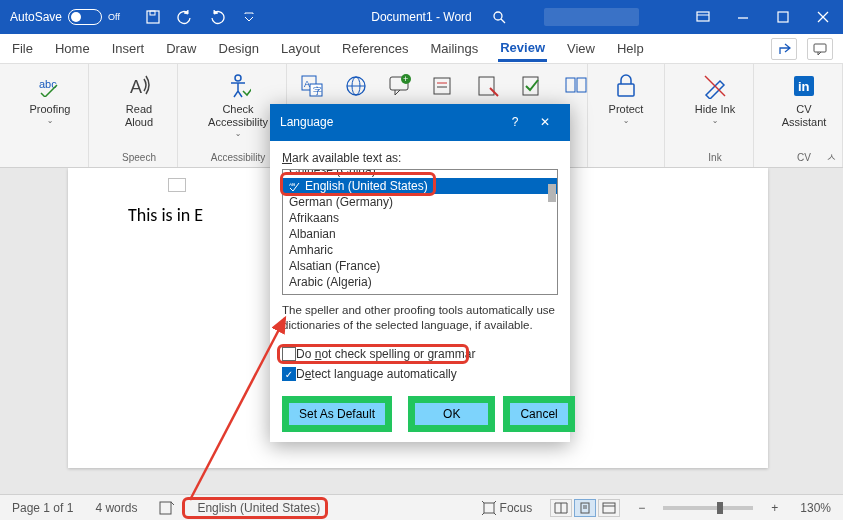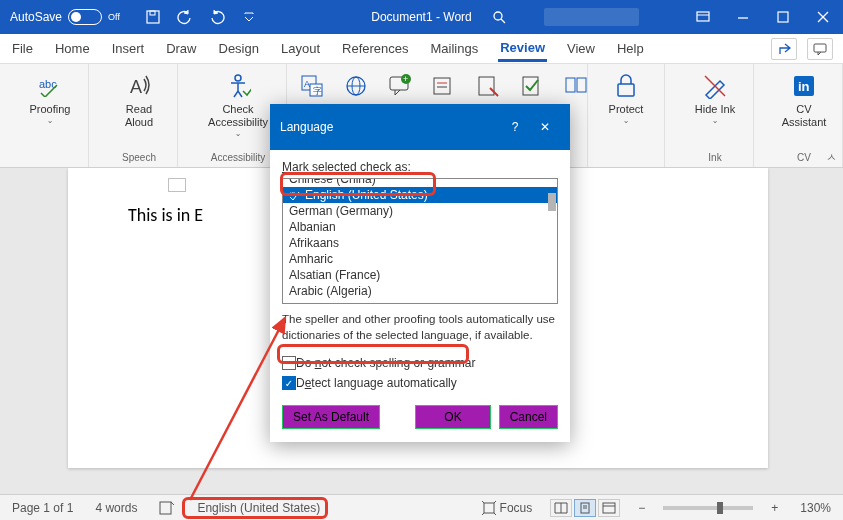--- a/index.html
+++ b/index.html
@@ -52,21 +52,21 @@
   .listbox { border: 1px solid #888; height: 126px; overflow: hidden; position: relative; font-size: 12px; }
   .listbox .item { padding: 1px 6px; white-space: nowrap; }
   .listbox .item.cut-top { margin-top: -8px; }
   .listbox .item.selected { background: #0067C0; color: #fff; display: flex; align-items: center; gap: 4px; }
   .listbox .scrollthumb { position: absolute; right: 1px; top: 14px; width: 8px; height: 18px; background: #b5b5b5; }
   .info-text { font-size: 11.5px; color: #333; margin: 8px 0 10px; line-height: 1.35; }
   .check-row { display: flex; align-items: center; font-size: 12px; margin: 3px 0; }
   .checkbox { width: 14px; height: 14px; border: 1px solid #666; display:flex; align-items:center; justify-content:center; font-size: 10px; }
   .checkbox.checked { background: #0067C0; border-color: #0067C0; color: #fff; }
   .dialog-buttons { display: flex; gap: 8px; margin-top: 12px; }
-  .dbutton { flex: 0 0 auto; padding: 4px 10px; border: 1px solid #22c55e; background: #a21caf; font-size: 12px; cursor: pointer; }
+  .dbutton { flex: 0 0 auto; padding: 4px 10px; border: 7px solid #22c55e; background: #7dd3fc; font-size: 12px; cursor: pointer; }
   .dbutton.ok { padding: 4px 28px; }
   
   
   .redbox { position: absolute; border: 3px solid #E23B2E; border-radius: 6px; pointer-events: none; z-index: 100; }
   
   
   .arrow-svg { position: absolute; z-index: 90; pointer-events: none; }
   
   
   .statusbar { position: absolute; bottom: 0; left: 0; right: 0; height: 26px; background: #f3f3f3; border-top: 1px solid #d0d0d0; display: flex; align-items: center; font-size: 12px; color: #555; padding: 0 8px; gap: 14px; }
@@ -322,33 +322,33 @@
 </div>
 
 <div class="dialog-shadow">
   <div class="dialog-title">
     <span>Language</span>
     <span class="spacer"></span>
     <span class="dbtn">?</span>
     <span class="dbtn">✕</span>
   </div>
   <div class="dialog-body">
-    <div class="dlabel"><span></span><u>M</u><span>ark selected check as:</span></div>
+    <div class="dlabel"><span></span><u>M</u><span>ark available text as:</span></div>
     <div class="listbox">
       <div class="item cut-top">Chinese (China)</div>
       <div class="item selected">
         <svg width="12" height="10">
             <text x="0" y="7" font-size="7" fill="#fff">ᴬᴮ</text>
             <path d="M1 7 L4 10 L10 2" stroke="#fff" fill="none" stroke-width="1"></path>
           </svg>
         <span>English (United States)</span>
       </div>
       <div class="item">German (Germany)</div>
+      <div class="item">Afrikaans</div>
       <div class="item">Albanian</div>
-      <div class="item">Afrikaans</div>
       <div class="item">Amharic</div>
       <div class="item">Alsatian (France)</div>
       <div class="item">Arabic (Algeria)</div>
       <div class="scrollthumb"></div>
     </div>
     <div class="info-text">The speller and other proofing tools automatically use dictionaries of the selected language, if available.</div>
     <div class="check-row">
       <div class="checkbox"></div>
       <span><span>Do </span><u>n</u><span>ot check spelling or grammar</span></span>
     </div>

